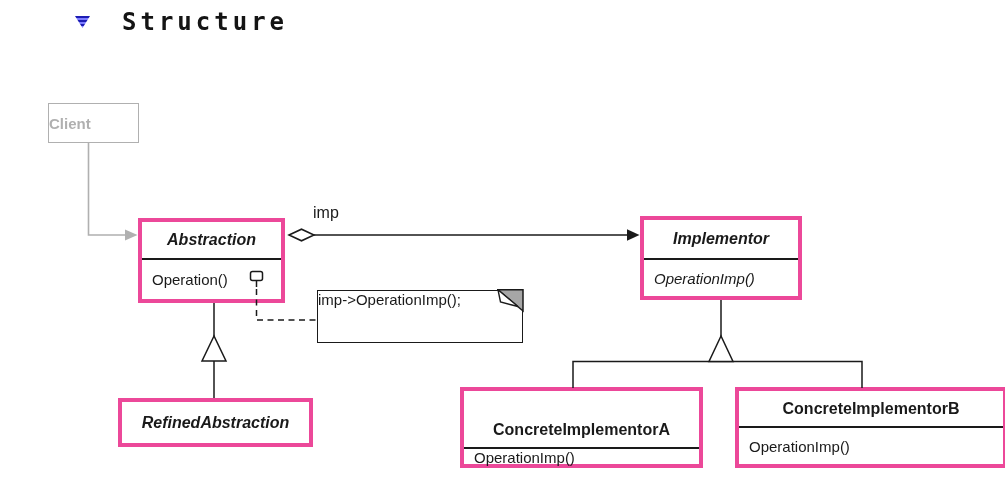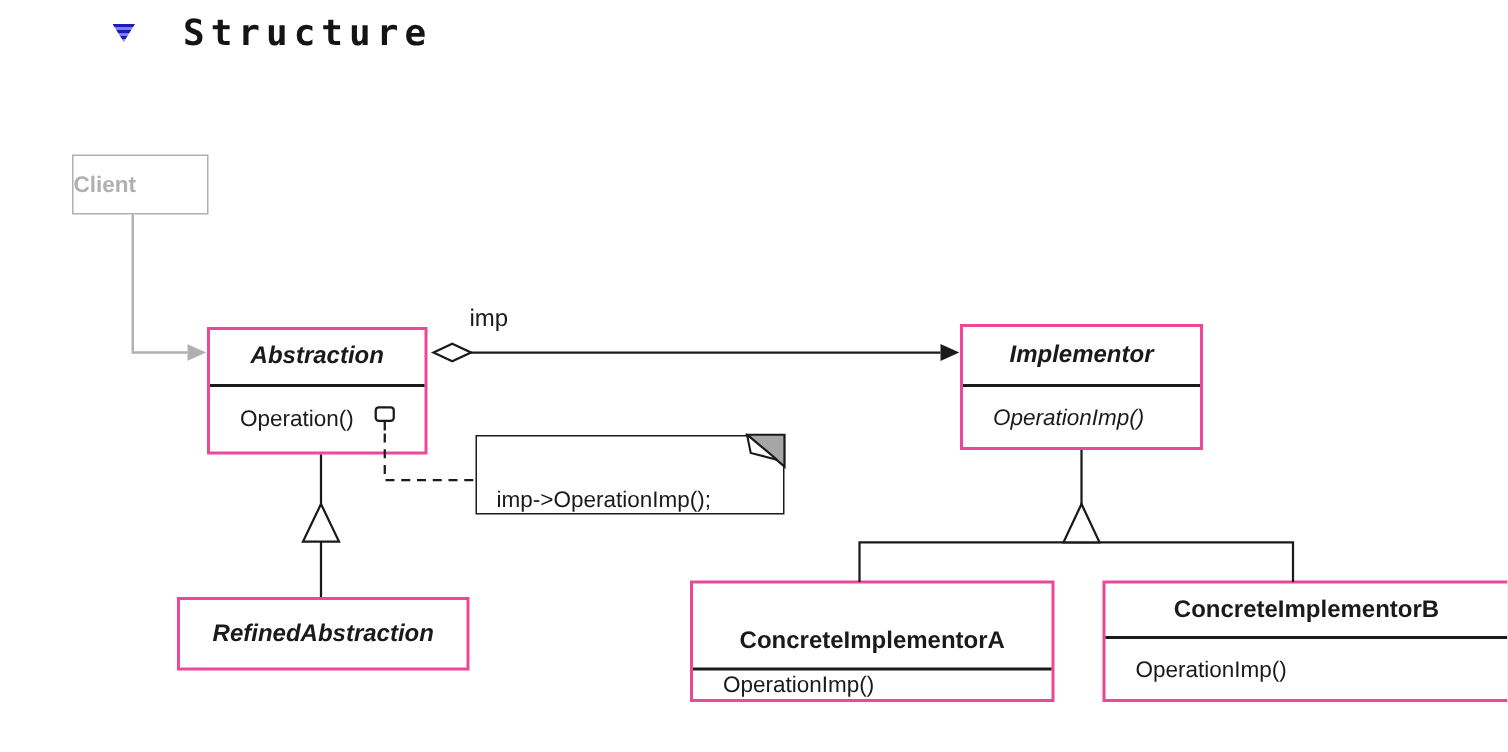--- a/index.html
+++ b/index.html
@@ -15,46 +15,46 @@
     clip-path:polygon(0 0, 100% 0, 50% 100%);
     background:repeating-linear-gradient(#1c1cb4 0 2px, #7d7dff 2px 4px);
   }
   .heading-text {
     font-family:"DejaVu Sans Mono", monospace; font-weight:bold;
     font-size:24px; letter-spacing:4px; line-height:1.2; color:#141414;margin-left:32px;
   }
 
   
   .box {
-    position:absolute; background:#ffffff; border:2px solid #ec4899;
+    position:absolute; background:#ffffff; border:4px solid #ec4899;
     box-sizing:border-box; display:flex; flex-direction:column; z-index:2;
   }
   .box .title {
     display:flex; align-items:center; justify-content:center;
     font-weight:bold; font-size:16px; flex:0 0 auto;
   }
   .box .title.divided { border-bottom:2px solid #1a1a1a; }
   .title.abstract { font-style:italic; }
   .methods { flex:1; display:flex; flex-direction:column; justify-content:center; }
-  .method { font-size:15px; padding-left:20px; }
+  .method { font-size:15px; padding-left:10px; }
   .method.abstract { font-style:italic; }
 
   .client-box {
     position:absolute; left:48px; top:103px; width:91px; height:40px;
     border:1.5px solid #b0b0b0; box-sizing:border-box; background:#fff;
     display:flex; align-items:center; justify-content:flex-start;
     color:#b0b0b0; font-weight:bold; font-size:15px; z-index:2;
   }
 
   .assoc-label { position:absolute; left:313px; top:204px; font-size:16px; z-index:2;text-align:center; }
 
   .note-box {
     position:absolute; left:317px; top:290px; width:206px; height:53px;
     border:1.6px solid #1a1a1a; box-sizing:border-box; background:#fff;
-    display:flex; align-items:flex-end; padding-left:13px; font-size:15px; z-index:2;
+    display:flex; align-items:flex-start; font-size:15px; z-index:2;
   }
   .dogear { position:absolute; top:-1.6px; right:-1.6px; z-index:3; }
 
   .wires { position:absolute; left:0; top:0; z-index:5; pointer-events:none; }
 </style>
 </head>
 <body>
 
 <div class="canvas">
 

